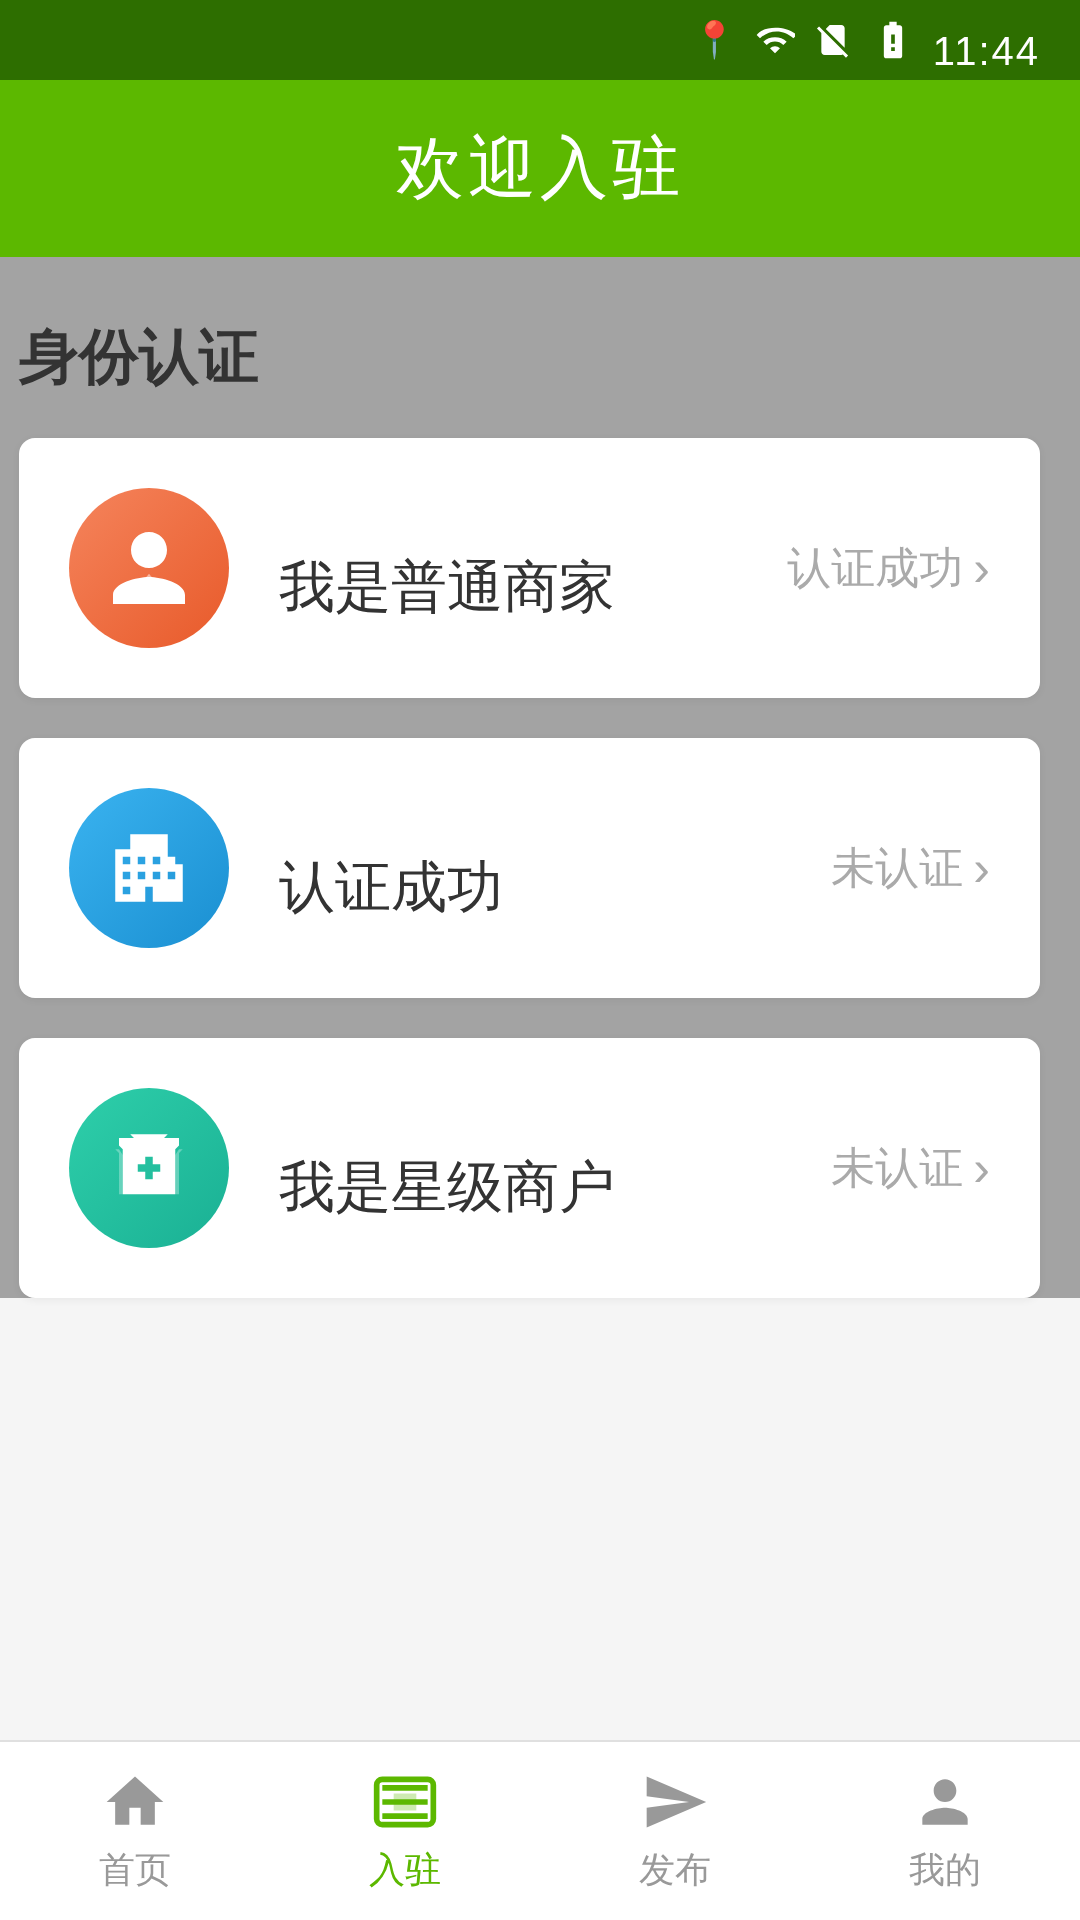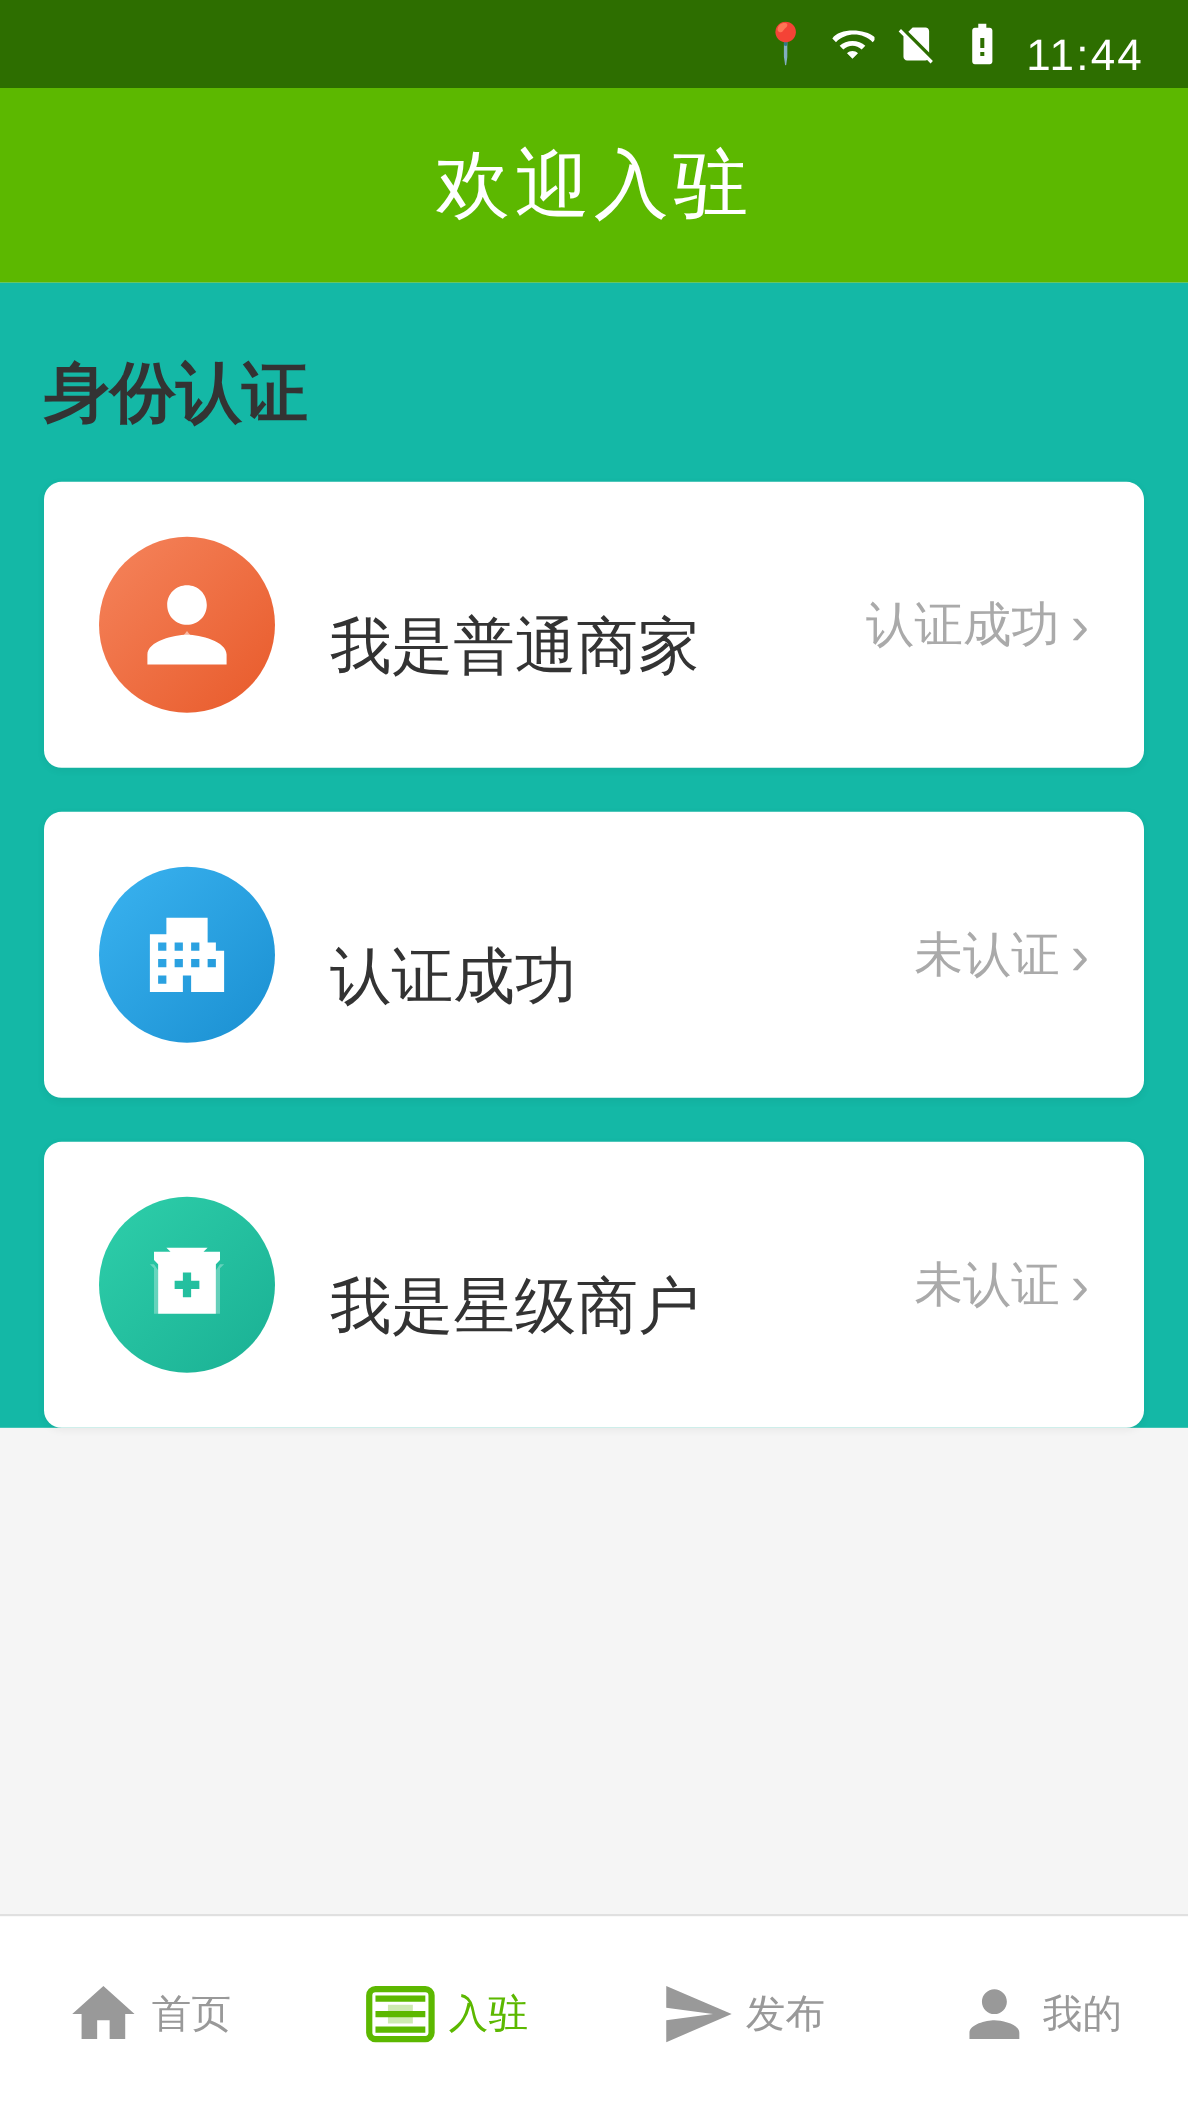--- a/index.html
+++ b/index.html
@@ -58,22 +58,22 @@
     .app-bar-title {
       color: white;
       font-size: 68px;
       font-weight: 400;
       letter-spacing: 4px;
     }
 
     
     .main-content {
       width: 100%;
-      background: #14b8a6;
-      padding: 60px 40px 0 40px;
+      background: #a3a3a3;
+      padding: 60px 40px 0 19px;
     }
 
     .section-title {
       font-size: 60px;
       font-weight: bold;
       color: #333;
       margin-bottom: 40px;
     }
 
     
@@ -151,20 +151,21 @@
       height: 180px;
       background: white;
       border-top: 2px solid #e0e0e0;
       display: flex;
       align-items: center;
       justify-content: space-around;
     }
 
     .nav-item {
       display: flex;
+      flex-direction: column;
       align-items: center;
       gap: 10px;
       cursor: pointer;
     }
 
     .nav-item svg {
       width: 68px;
       height: 68px;
     }
 

